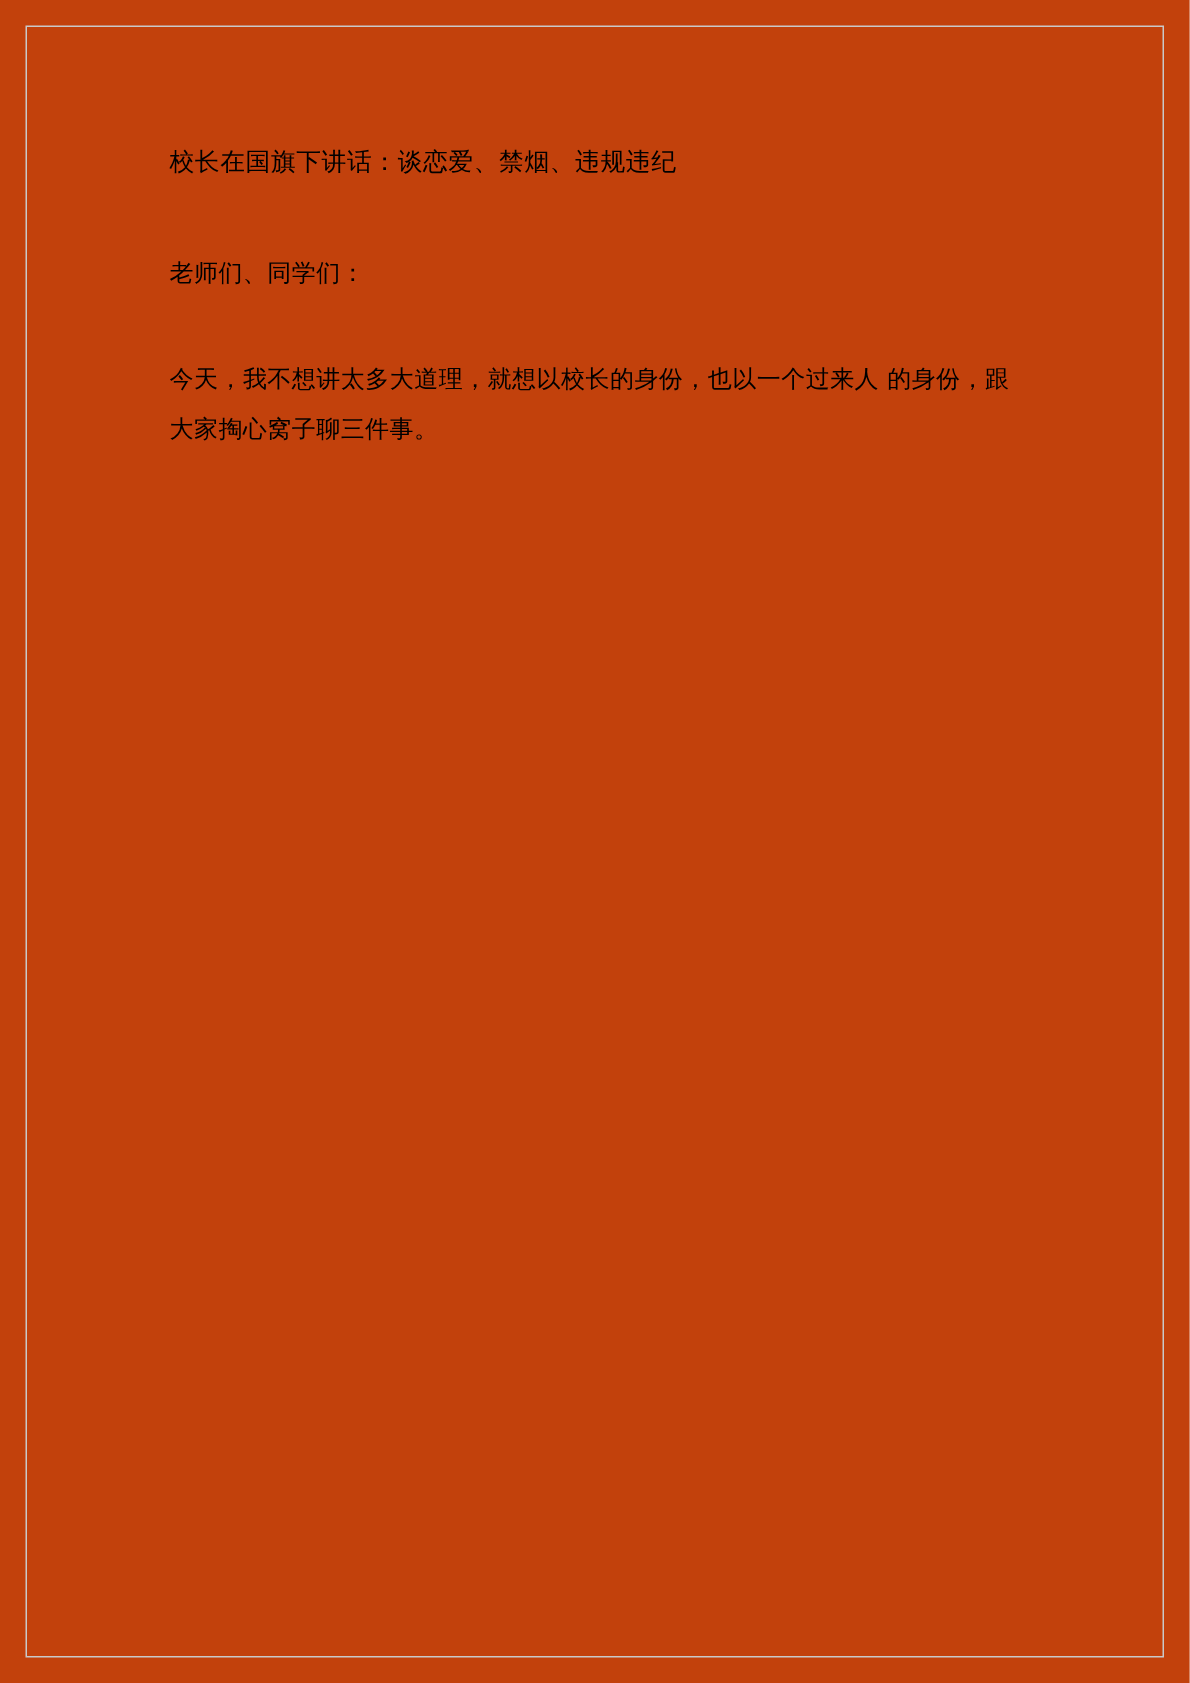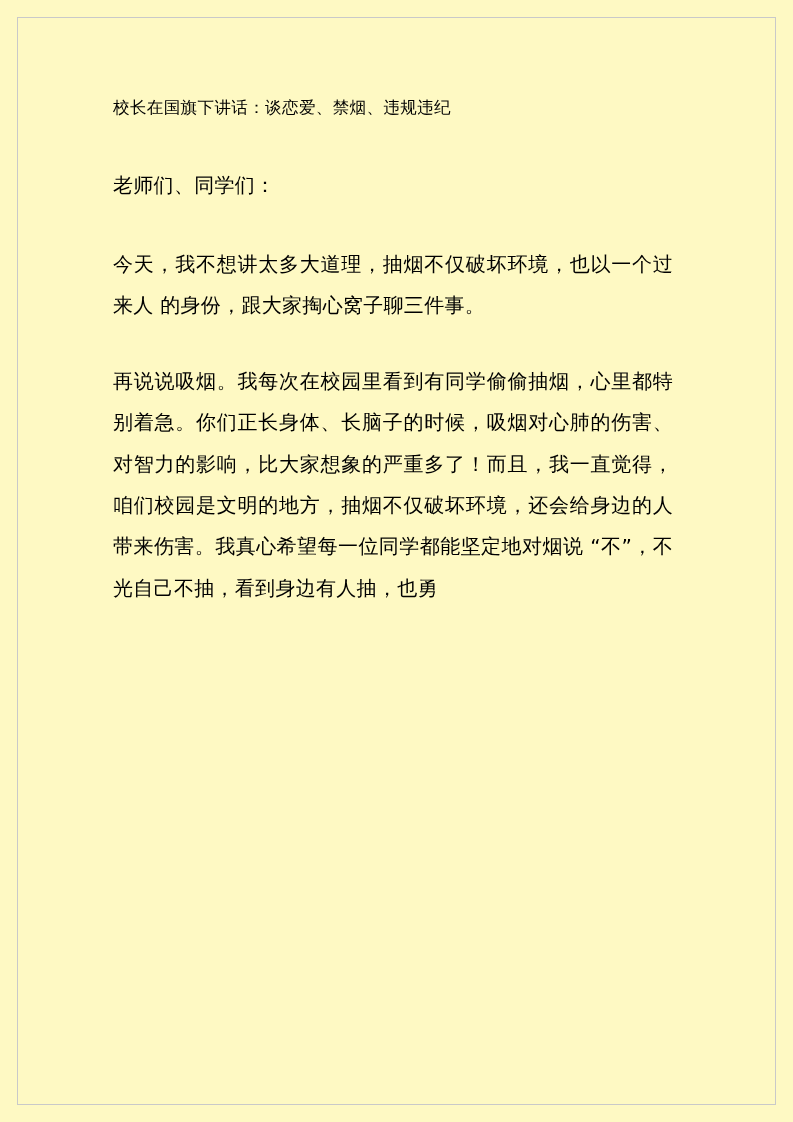--- a/index.html
+++ b/index.html
@@ -14,21 +14,21 @@
     color: #000000;
     position: relative;
     overflow: hidden;
   }
   .page {
     position: absolute;
     left: 0;
     top: 0;
     width: 793px;
     height: 1122px;
-    background: #fef9c3;
+    background: #c2410c;
     box-sizing: border-box;
   }
   .page-border {
     position: absolute;
     left: 17px;
     top: 17px;
     width: 759px;
     height: 1088px;
     border: 1px solid #c9c9c9;
     box-sizing: border-box;
@@ -41,21 +41,21 @@
     width: 560px;
   }
   .doc-title {
     font-size: 16.5px;
     line-height: 1.55;
     letter-spacing: 0.4px;
     margin: 0 0 44px 0;
     white-space: nowrap;
   }
   p.para {
-    font-size: 20px;
+    font-size: 16px;
     line-height: 2.07;
     letter-spacing: 0.3px;
     margin: 0 0 34px 0;
     text-align: justify;
     text-justify: inter-ideograph;
   }
   p.para.short {
     margin-bottom: 38px;
     text-align: left;
   }
@@ -66,16 +66,15 @@
 </head>
 <body>
 
 <div class="page">
   <div class="page-border"></div>
 
   <div class="content">
     <div class="doc-title">校长在国旗下讲话：谈恋爱、禁烟、违规违纪</div>
 
     <p class="para short">老师们、同学们：</p>
-    <p class="para">今天，我不想讲太多大道理，抽烟不仅破坏环境，也以一个过来人 的身份，跟大家掏心窝子聊三件事。</p>
-    <p class="para">再说说吸烟。我每次在校园里看到有同学偷偷抽烟，心里都特别着急。你们正长身体、长脑子的时候，吸烟对心肺的伤害、对智力的影响，比大家想象的严重多了！而且，我一直觉得，咱们校园是文明的地方，抽烟不仅破坏环境，还会给身边的人带来伤害。我真心希望每一位同学都能坚定地对烟说 “不”，不光自己不抽，看到身边有人抽，也勇</p>
+    <p class="para">今天，我不想讲太多大道理，就想以校长的身份，也以一个过来人 的身份，跟大家掏心窝子聊三件事。</p>
   </div>
 </div>
 
 </body></html>

